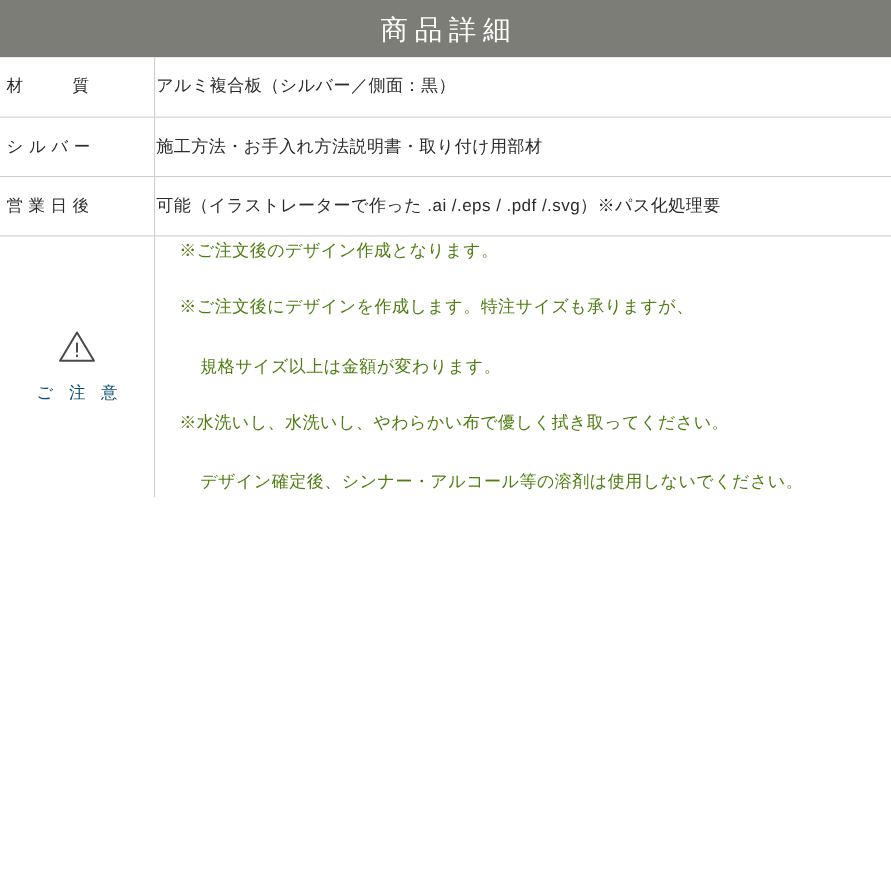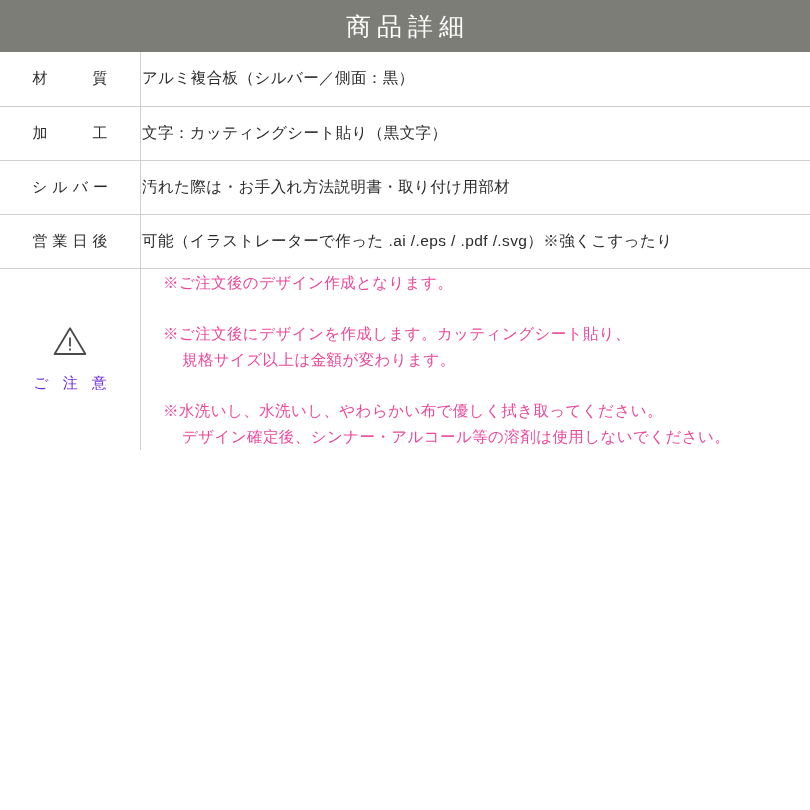--- a/index.html
+++ b/index.html
@@ -46,21 +46,21 @@
   }
   .spec-table th,
   .spec-table td {
     border-bottom: 1px solid #cfcfcf;
     vertical-align: middle;
     font-weight: normal;
     font-size: 15.5px;
   }
   .spec-table th {
     width: 138px;
-    text-align: center;
+    text-align: left;
     letter-spacing: 5px;
     text-indent: 5px;
     color: #2b2b2b;
     border-right: 1px solid #cfcfcf;
     font-size: 15px;
   }
   .spec-table td {
     color: #2b2b2b;
     letter-spacing: 0.4px;
     white-space: nowrap;
@@ -86,86 +86,83 @@
   }
   .warn-icon {
     width: 34px;
     height: 30px;
     display: block;
   }
   .caution-text {
     letter-spacing: 5px;
     text-indent: 5px;
     font-size: 15px;
-    color: #6d28d9;
+    color: #0c4a6e;
   }
   .caution-row td {
     vertical-align: middle;
     padding-left: 22px;
     padding-right: 10px;
     white-space: normal;
   }
   .note {
     font-size: 15.5px;
     line-height: 1.65;
-    color: #ec4899;
+    color: #4d7c0f;
     margin: 0 0 26px 0;
   }
   .note:last-child {
     margin-bottom: 0;
   }
   .note .indent {
     display: block;
     padding-left: 19px;
+    margin-top: 28px;
   }
 </style>
 </head>
 <body>
 
 <div class="sheet">
 
   <div class="header">
     <div class="header-title">商品詳細</div>
   </div>
 
   <table class="spec-table">
     <tbody>
       <tr>
         <th>材　　質</th>
         <td>アルミ複合板（シルバー／側面：黒）</td>
       </tr>
       <tr>
-        <th>加　　工</th>
-        <td>文字：カッティングシート貼り（黒文字）</td>
-      </tr>
-      <tr>
         <th>シルバー</th>
-        <td>汚れた際は・お手入れ方法説明書・取り付け用部材</td>
+        <td>施工方法・お手入れ方法説明書・取り付け用部材</td>
       </tr>
       <tr>
         <th>営業日後</th>
-        <td>可能（イラストレーターで作った .ai /.eps / .pdf /.svg）※強くこすったり</td>
+        <td>可能（イラストレーターで作った .ai /.eps / .pdf /.svg）※パス化処理要</td>
       </tr>
       <tr class="caution-row row-last">
         <th>
           <span class="caution-label-inner">
             <svg class="warn-icon" viewBox="0 0 34 30" aria-hidden="true">
               <path d="M17 2.2 L32.4 28 L1.6 28 Z" fill="none" stroke="#4a4a48" stroke-width="1.8" stroke-linejoin="round"></path>
               <rect x="16.1" y="11.5" width="1.8" height="9" fill="#4a4a48"></rect>
               <rect x="16.1" y="22.4" width="1.8" height="2.1" fill="#4a4a48"></rect>
             </svg>
             <span class="caution-text">ご 注 意</span>
           </span>
         </th>
         <td>
           <p class="note">
             <span>※ご注文後のデザイン作成となります。</span>
           </p>
           <p class="note">
-            <span>※ご注文後にデザインを作成します。カッティングシート貼り、</span>
+            <span>※ご注文後にデザインを作成します。特注サイズも承りますが、</span>
             <span class="indent">規格サイズ以上は金額が変わります。</span>
           </p>
           <p class="note">
             <span>※水洗いし、水洗いし、やわらかい布で優しく拭き取ってください。</span>
             <span class="indent">デザイン確定後、シンナー・アルコール等の溶剤は使用しないでください。</span>
           </p>
         </td>
       </tr>
     </tbody>
   </table>

